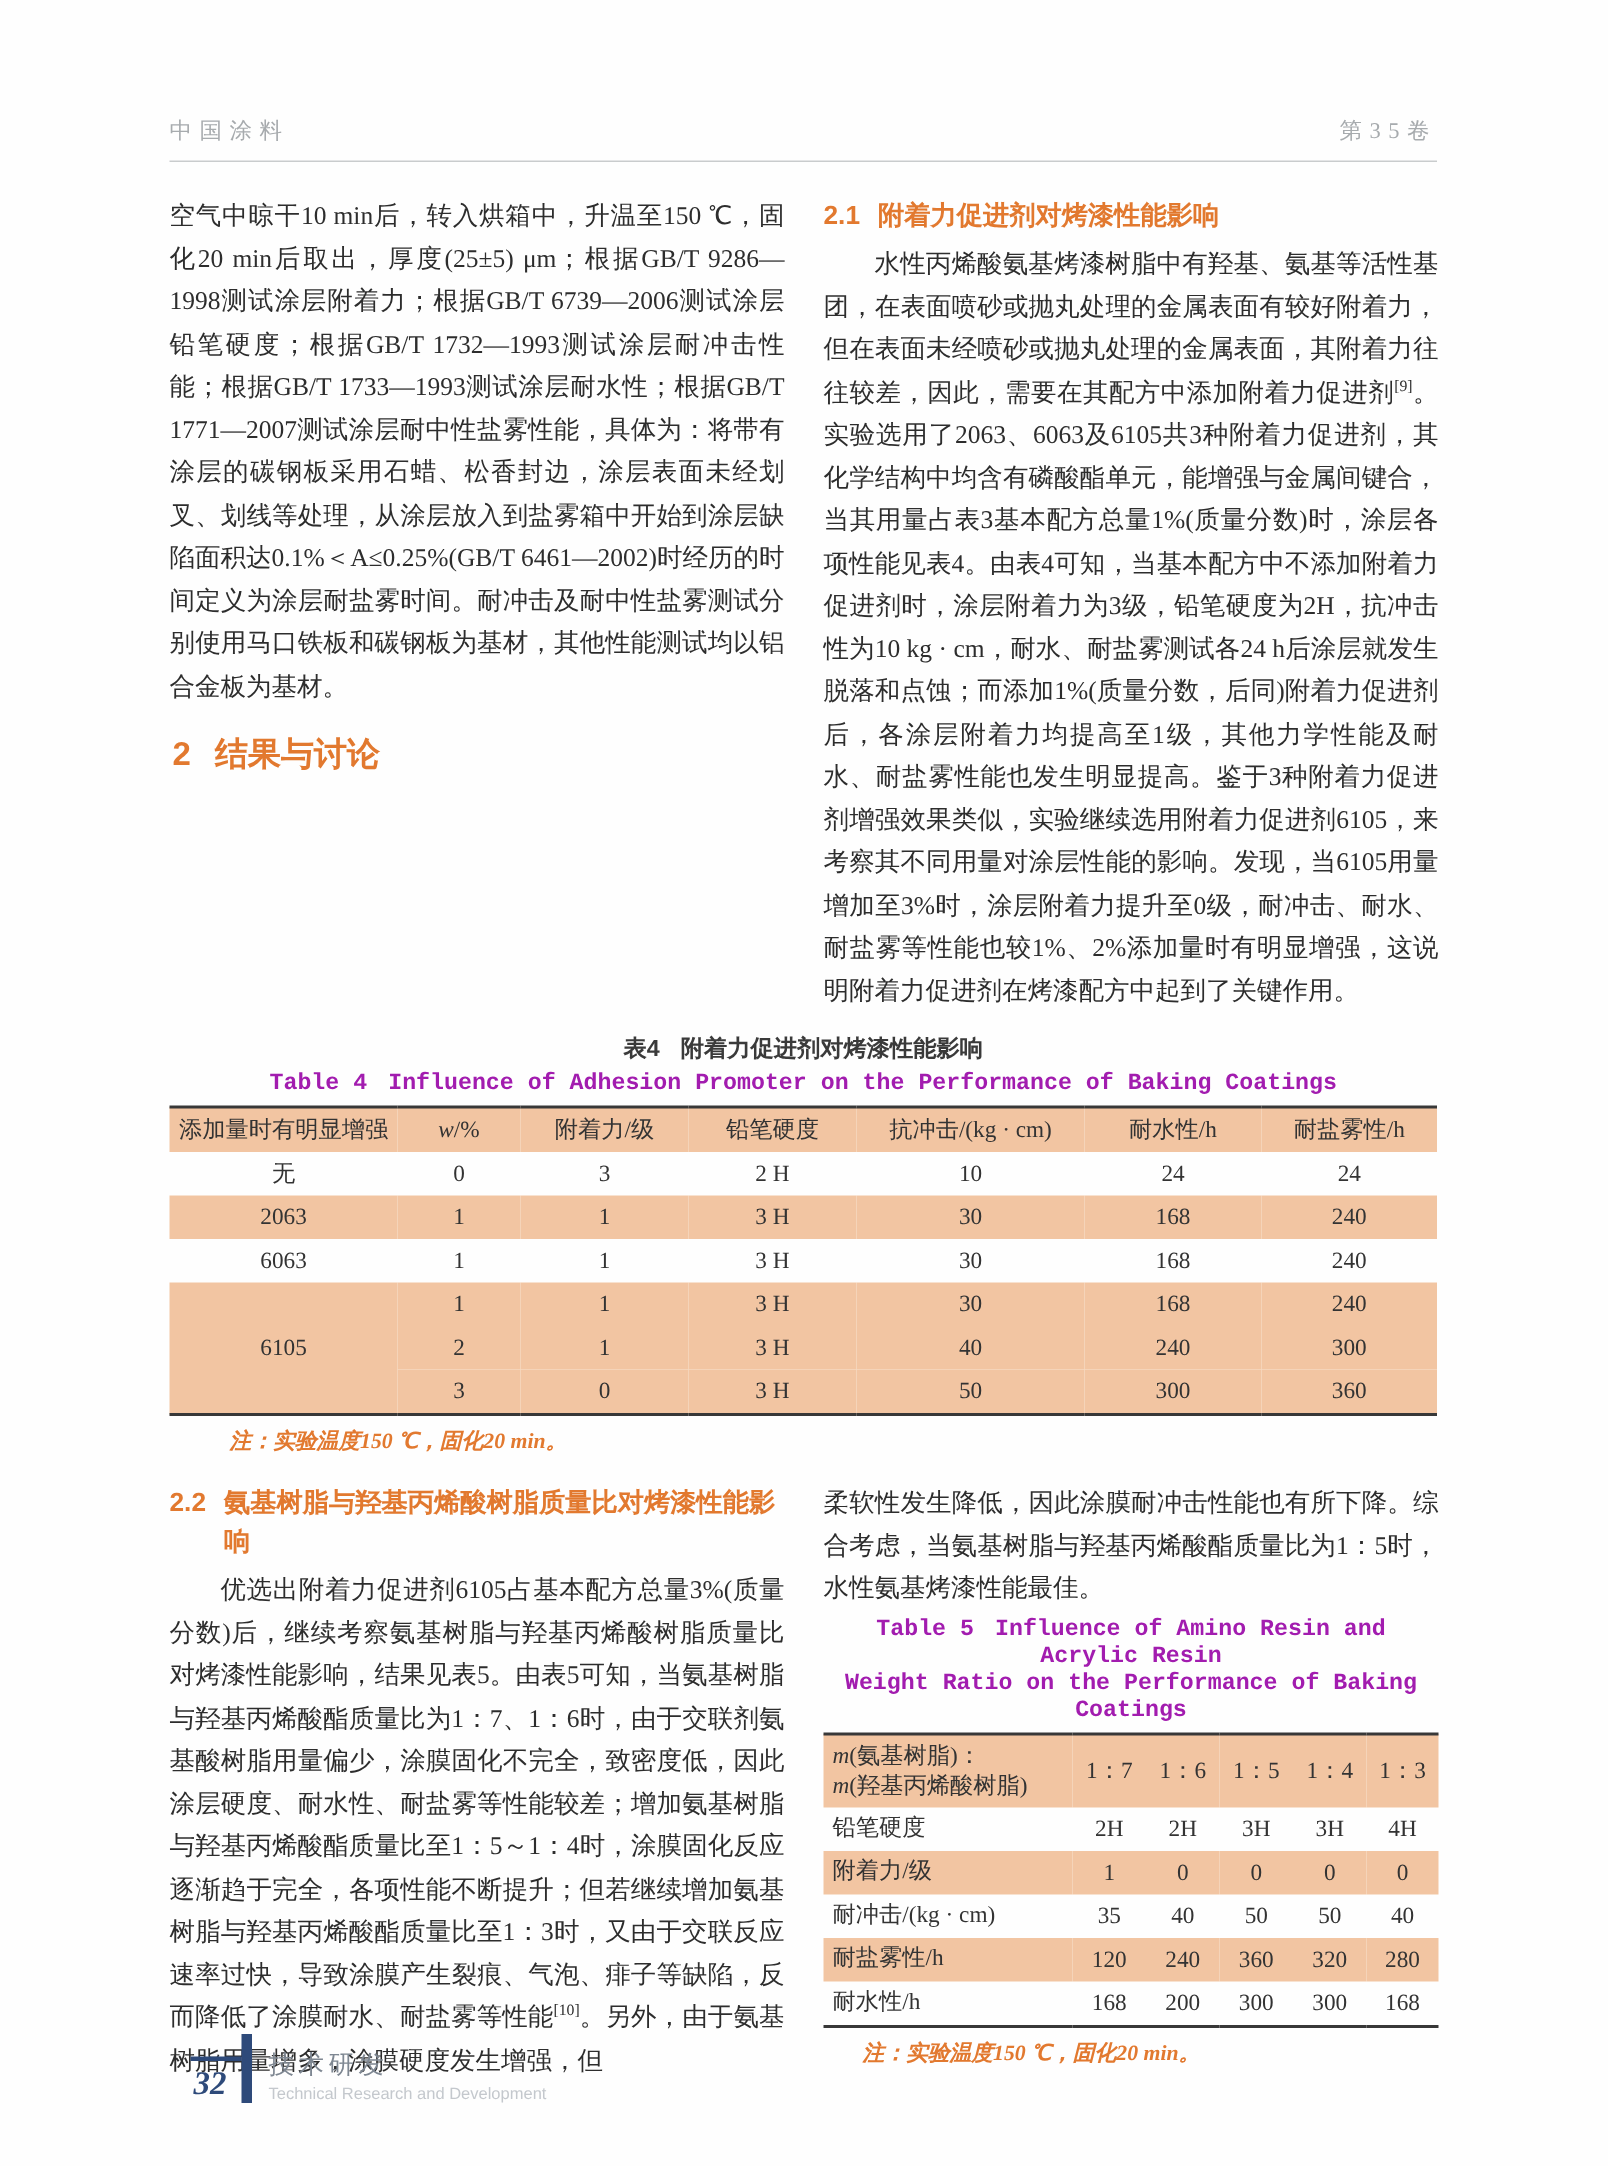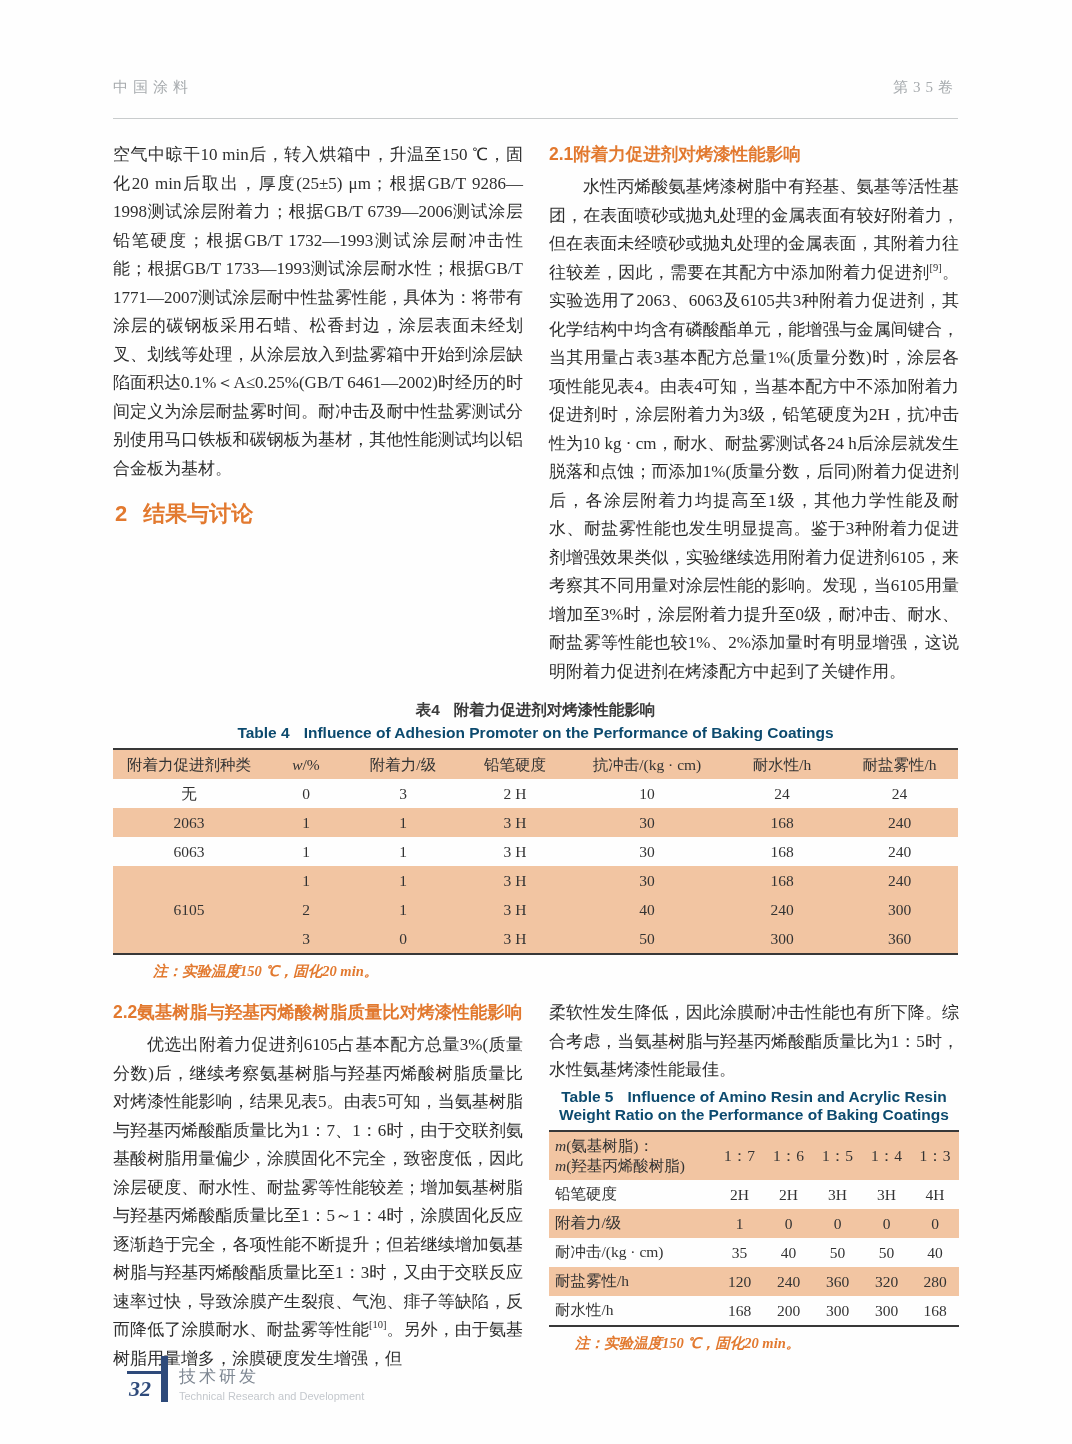--- a/index.html
+++ b/index.html
@@ -5,51 +5,51 @@
   html,body{margin:0;padding:0;background:#ffffff;}
   .page{
     position:relative;width:1072px;height:1444px;background:#fefefe;
     font-family:"Liberation Serif", serif;color:#2d2d2d;overflow:hidden;
   }
   .content{position:absolute;left:113px;width:845px;top:0;}
   
   .pagehead{
     margin-top:78px;display:flex;justify-content:space-between;align-items:flex-end;
     color:#a7abae;font-size:15px;letter-spacing:5px;
-    border-bottom:1px solid #c9cccd;padding-bottom:21px;
+    border-bottom:1px solid #c9cccd;padding-bottom:10px;
   }
   
   .cols{display:flex;gap:26px;}
   .col{width:410px;flex:0 0 410px;}
   .cols-top{margin-top:22px;}
   .cols-bottom{margin-top:18px;}
   p.body{margin:0;font-size:17px;line-height:28.5px;text-align:justify;}
   p.indent{text-indent:2em;}
   sup.ref{font-size:10.5px;vertical-align:super;line-height:0;}
   
   .h1{
     display:flex;gap:16px;align-items:baseline;color:#e2792f;
     font-family:"Liberation Sans", sans-serif;font-weight:bold;
     font-size:22px;margin:16px 0 10px 2px;
   }
   .h2{
-    display:flex;color:#e2792f;
+    display:flex;gap:12px;color:#e2792f;
     font-family:"Liberation Sans", sans-serif;font-weight:bold;
     font-size:17.5px;line-height:26px;margin:0 0 6px 0;
   }
   .h2 .h2num{flex:0 0 auto;}
   
   .cap-zh{
     text-align:center;font-family:"Liberation Sans", sans-serif;
     font-weight:bold;font-size:15.5px;color:#3a3a3a;margin-top:14px;
   }
   .cap-zh .gap, .cap-en .gap{display:inline-block;width:14px;}
   .cap-en{
-    text-align:center;font-family:Liberation Sans, sans-serif;
-    font-weight:bold;font-size:15.5px;color:#0c4a6e;margin-top:3px;
+    text-align:center;font-family:Liberation Mono, monospace;
+    font-weight:bold;font-size:15.5px;color:#a21caf;margin-top:3px;
   }
   
   table.datatable{
     border-collapse:collapse;width:100%;
     border-top:2.5px solid #383838;border-bottom:2.5px solid #383838;
     font-size:15.5px;color:#333;margin-top:6px;
   }
   table.datatable th, table.datatable td{
     font-weight:normal;text-align:center;padding:4px 2px;line-height:21px;
   }
@@ -116,21 +116,21 @@
           <col style="width:152px">
             <col style="width:82px">
             <col style="width:112px">
           <col style="width:112px">
             <col style="width:152px">
             <col style="width:118px">
             <col style="width:117px">
         </colgroup>
         <thead>
           <tr class="band">
-            <th>附着力促进剂种类</th>
+            <th>添加量时有明显增强</th>
             <th><span class="it">w</span><span>/%</span></th>
             <th>附着力/级</th>
             <th>铅笔硬度</th>
             <th>抗冲击/(kg · cm)</th>
             <th>耐水性/h</th>
             <th>耐盐雾性/h</th>
           </tr>
         </thead>
         <tbody>
           <tr>

